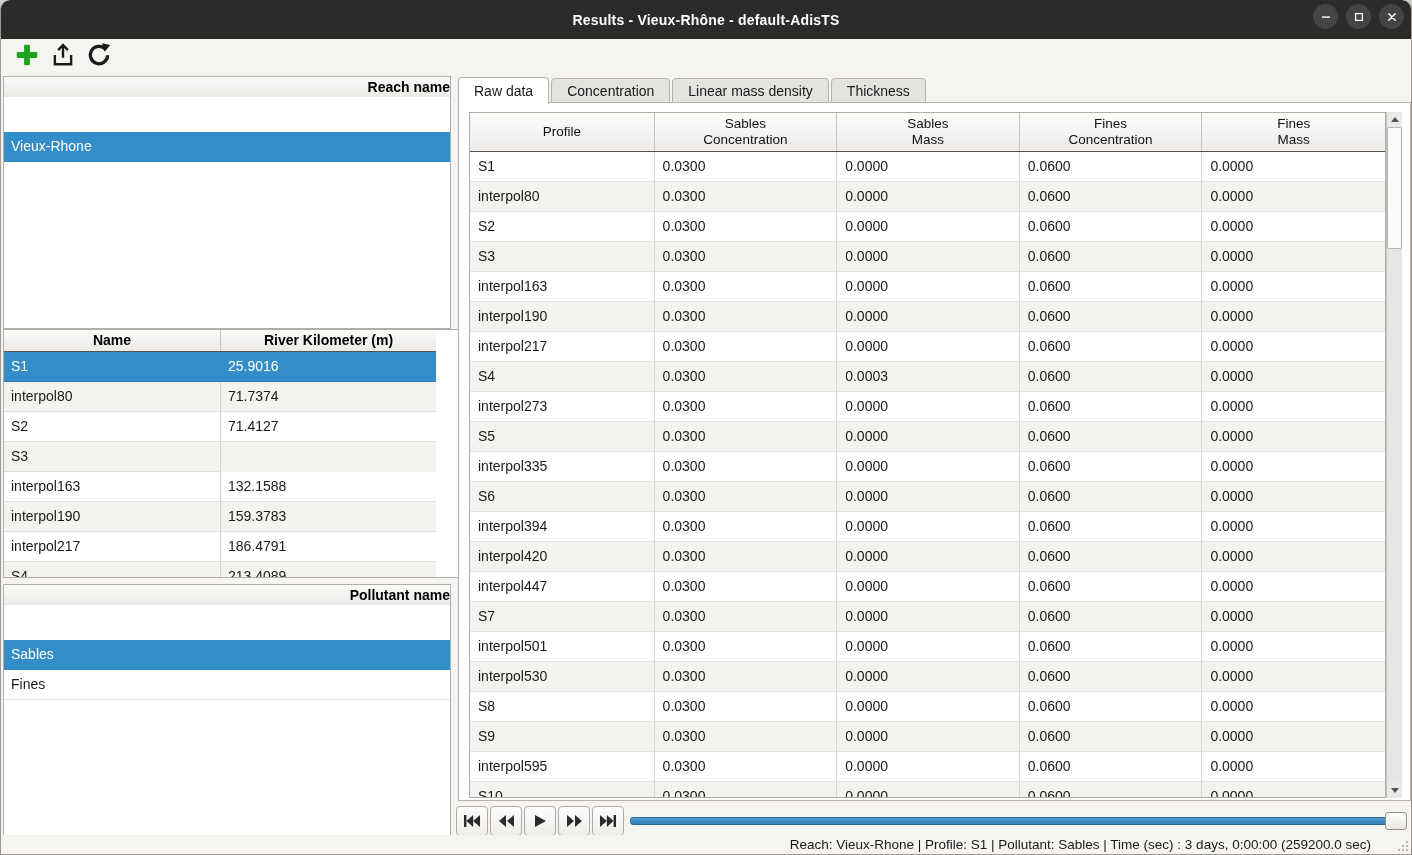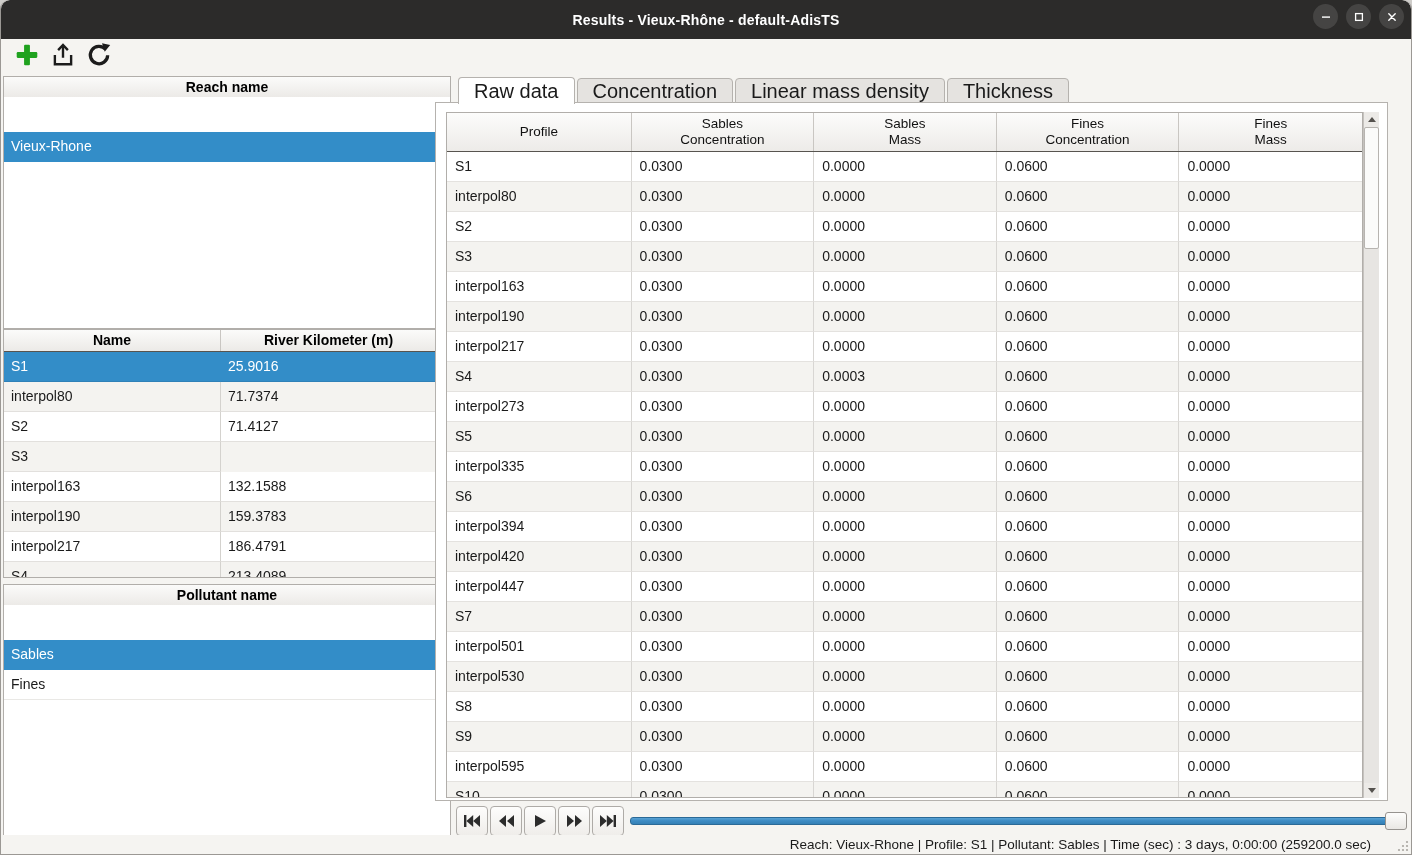--- a/index.html
+++ b/index.html
@@ -14,21 +14,21 @@
   .winctrls{position:absolute;right:7px;top:4px;display:flex;gap:8px;}
   .wbtn{width:25px;height:25px;border-radius:50%;background:#454443;border:none;
         display:flex;align-items:center;justify-content:center;cursor:pointer;}
   
   .toolbar{position:absolute;left:10px;top:36px;height:38px;display:flex;gap:4px;align-items:center;}
   .tbtn{width:32px;height:32px;background:transparent;border:none;display:flex;
         align-items:center;justify-content:center;cursor:pointer;}
   
   .lhead{position:absolute;left:2px;width:448px;height:22px;
          background:linear-gradient(#fbfbfa,#eceae7);border:1px solid #b1aeaa;
-         font-weight:bold;font-size:14px;text-align:center;line-height:21px;color:#000;}
+         font-weight:bold;font-size:14px;text-align:right;line-height:21px;color:#000;}
   .lbox{position:absolute;left:2px;width:448px;background:#fff;border:1px solid #b1aeaa;
         border-top:none;overflow:hidden;}
   .litem{height:30px;line-height:29px;padding-left:7px;font-size:14px;color:#1a1a1a;
          border-bottom:1px solid #e9e8e5;background:#fff;cursor:default;}
   .litem.sel{background:#338dc8;color:#fff;border-bottom-color:#338dc8;margin-top:35px;}
   
   .ptable{position:absolute;left:2px;top:329px;width:504px;height:249px;background:#fff;
           border:1px solid #b1aeaa;overflow:hidden;}
   .pt-header{display:flex;height:22px;background:linear-gradient(#fbfbfa,#eceae7);
              border-bottom:1px solid #57544f;width:432px;}
@@ -50,25 +50,25 @@
   .sb-btn{height:15px;display:flex;align-items:center;justify-content:center;background:#eceae7;cursor:pointer;}
   .sb-track{flex:1;position:relative;background:#e7e5e2;cursor:pointer;}
   .sb-thumb{position:absolute;left:0;right:0;top:0;background:#fbfbfa;
             border:1px solid #b7b4b0;border-radius:2px;cursor:grab;}
   .tri-up{width:0;height:0;border-left:4px solid transparent;border-right:4px solid transparent;
           border-bottom:5px solid #55524e;}
   .tri-down{width:0;height:0;border-left:4px solid transparent;border-right:4px solid transparent;
             border-top:5px solid #55524e;}
   
   .tabbar{position:absolute;left:457px;top:77px;height:26px;display:flex;gap:2px;z-index:3;}
-  .tab{height:25px;margin-top:1px;padding:0 15px;font-size:20px;line-height:24px;color:#1a1a1a;
+  .tab{height:25px;margin-top:1px;padding:0 15px;font-size:14px;line-height:24px;color:#1a1a1a;
        background:#e5e3e0;border:1px solid #b5b2ae;border-radius:4px 4px 0 0;cursor:pointer;}
   .tab.active{height:27px;margin-top:0;line-height:26px;background:#ffffff;border-bottom:none;}
   
-  .frame{position:absolute;left:434px;top:102px;width:953px;height:699px;background:#fff;
+  .frame{position:absolute;left:457px;top:102px;width:953px;height:699px;background:#fff;
          border:1px solid #b5b2ae;z-index:2;padding-left:44px;}
   .data-table{position:absolute;left:10px;top:9px;width:917px;height:686px;
               border:1px solid #b1aeaa;overflow:hidden;background:#fff;}
   .dt-header{display:flex;height:39px;background:linear-gradient(#fcfcfb,#edebe8);
              border-bottom:1px solid #57544f;}
   .dth{display:flex;flex-direction:column;align-items:center;justify-content:center;
        font-size:13.5px;color:#111;border-right:1px solid #c9c6c2;}
   .dth:last-child{border-right:none;}
   .dth .l{line-height:16px;}
   .dth.c0{width:185px;}.dth.c1,.dth.c2,.dth.c3,.dth.c4{width:183px;}

